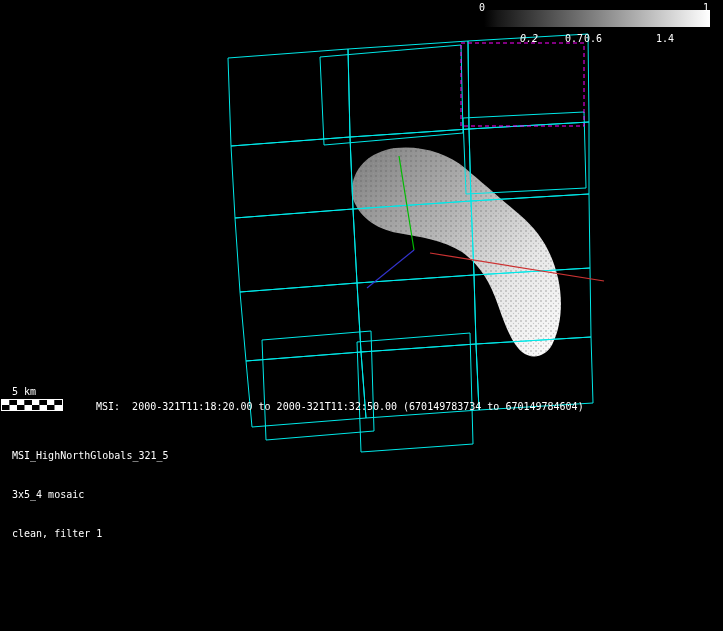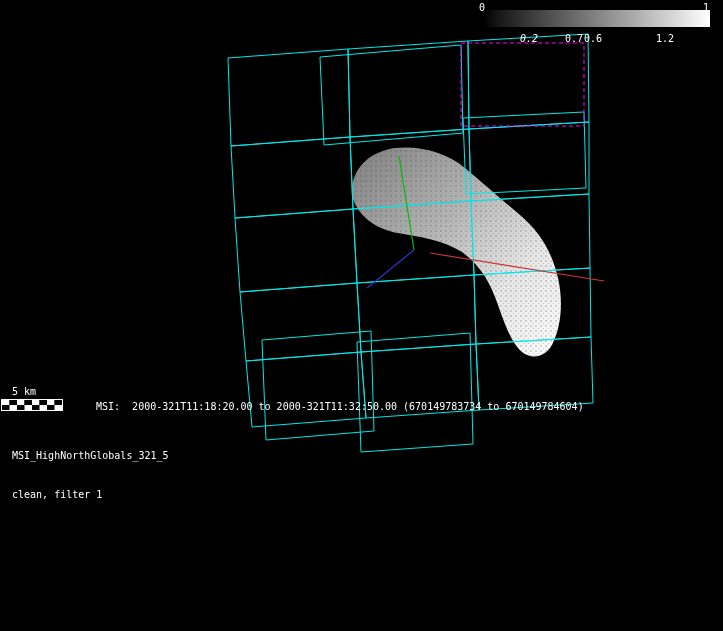--- a/index.html
+++ b/index.html
@@ -66,21 +66,21 @@
         <line x1="414" y1="250" x2="367" y2="288" stroke="#3333cc" stroke-width="1.2"></line>
       </g>
   </svg>
 
   <div id="colorbar"></div>
   <div class="hud" id="cb-min">0</div>
   <div class="hud" id="cb-max">1</div>
   <div class="cb-tick" id="tick0">0.2</div>
   <div class="cb-tick" id="tick1">0.7</div>
   <div class="cb-tick" id="tick2">0.6</div>
-  <div class="cb-tick" id="tick3">1.2</div>
+  <div class="cb-tick" id="tick3">1.4</div>
 
   <div class="hud" id="scalebar-label">5 km</div>
   <svg id="scalebar" width="63" height="13">
       <rect x="1" y="1" width="7.5" height="5" fill="#ffffff"></rect>
       <rect x="1" y="6" width="7.5" height="5" fill="#000000"></rect>
       <rect x="8.5" y="1" width="7.5" height="5" fill="#000000"></rect>
       <rect x="8.5" y="6" width="7.5" height="5" fill="#ffffff"></rect>
       <rect x="16" y="1" width="7.5" height="5" fill="#ffffff"></rect>
       <rect x="16" y="6" width="7.5" height="5" fill="#000000"></rect>
       <rect x="23.5" y="1" width="7.5" height="5" fill="#000000"></rect>
@@ -93,16 +93,17 @@
       <rect x="46" y="6" width="7.5" height="5" fill="#000000"></rect>
       <rect x="53.5" y="1" width="7.5" height="5" fill="#000000"></rect>
       <rect x="53.5" y="6" width="7.5" height="5" fill="#ffffff"></rect>
       <rect x="0.5" y="0.5" width="61" height="11" fill="none" stroke="#ffffff"></rect>
     </svg>
 
   <div class="hud" id="status-line">MSI:  2000-321T11:18:20.00 to 2000-321T11:32:50.00 (670149783734 to 670149784604)</div>
 
   <div class="hud" id="info-block">
     <div>MSI_HighNorthGlobals_321_5</div>
+    <div>3x5_4 mosaic</div>
     <div>clean, filter 1</div>
   </div>
 
 </div>
 
 </body></html>

